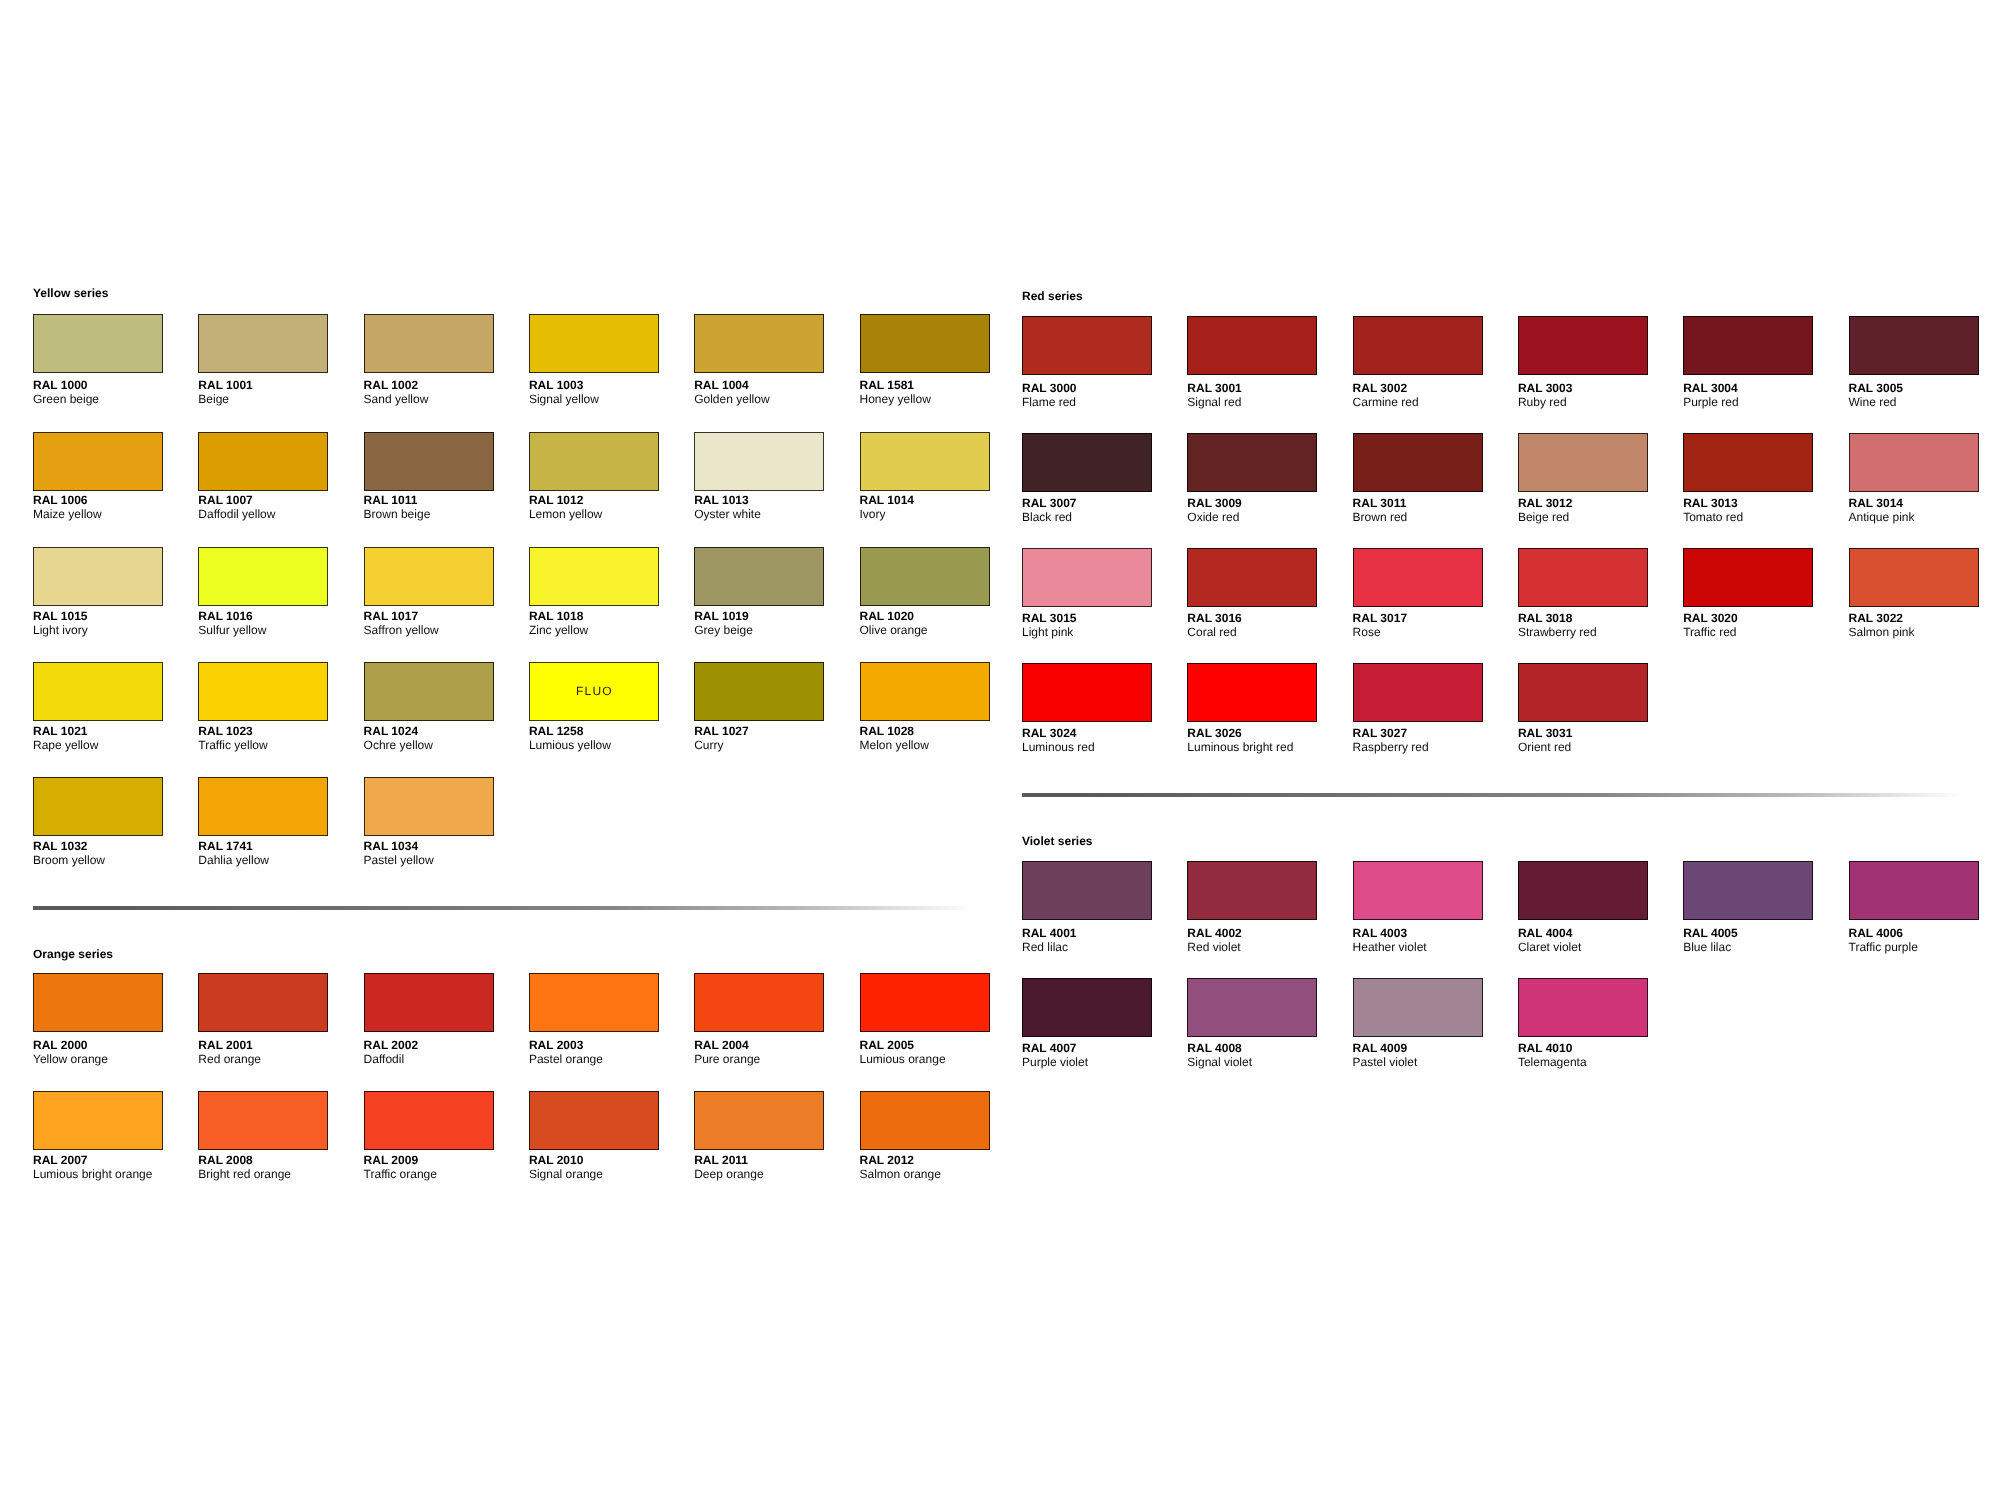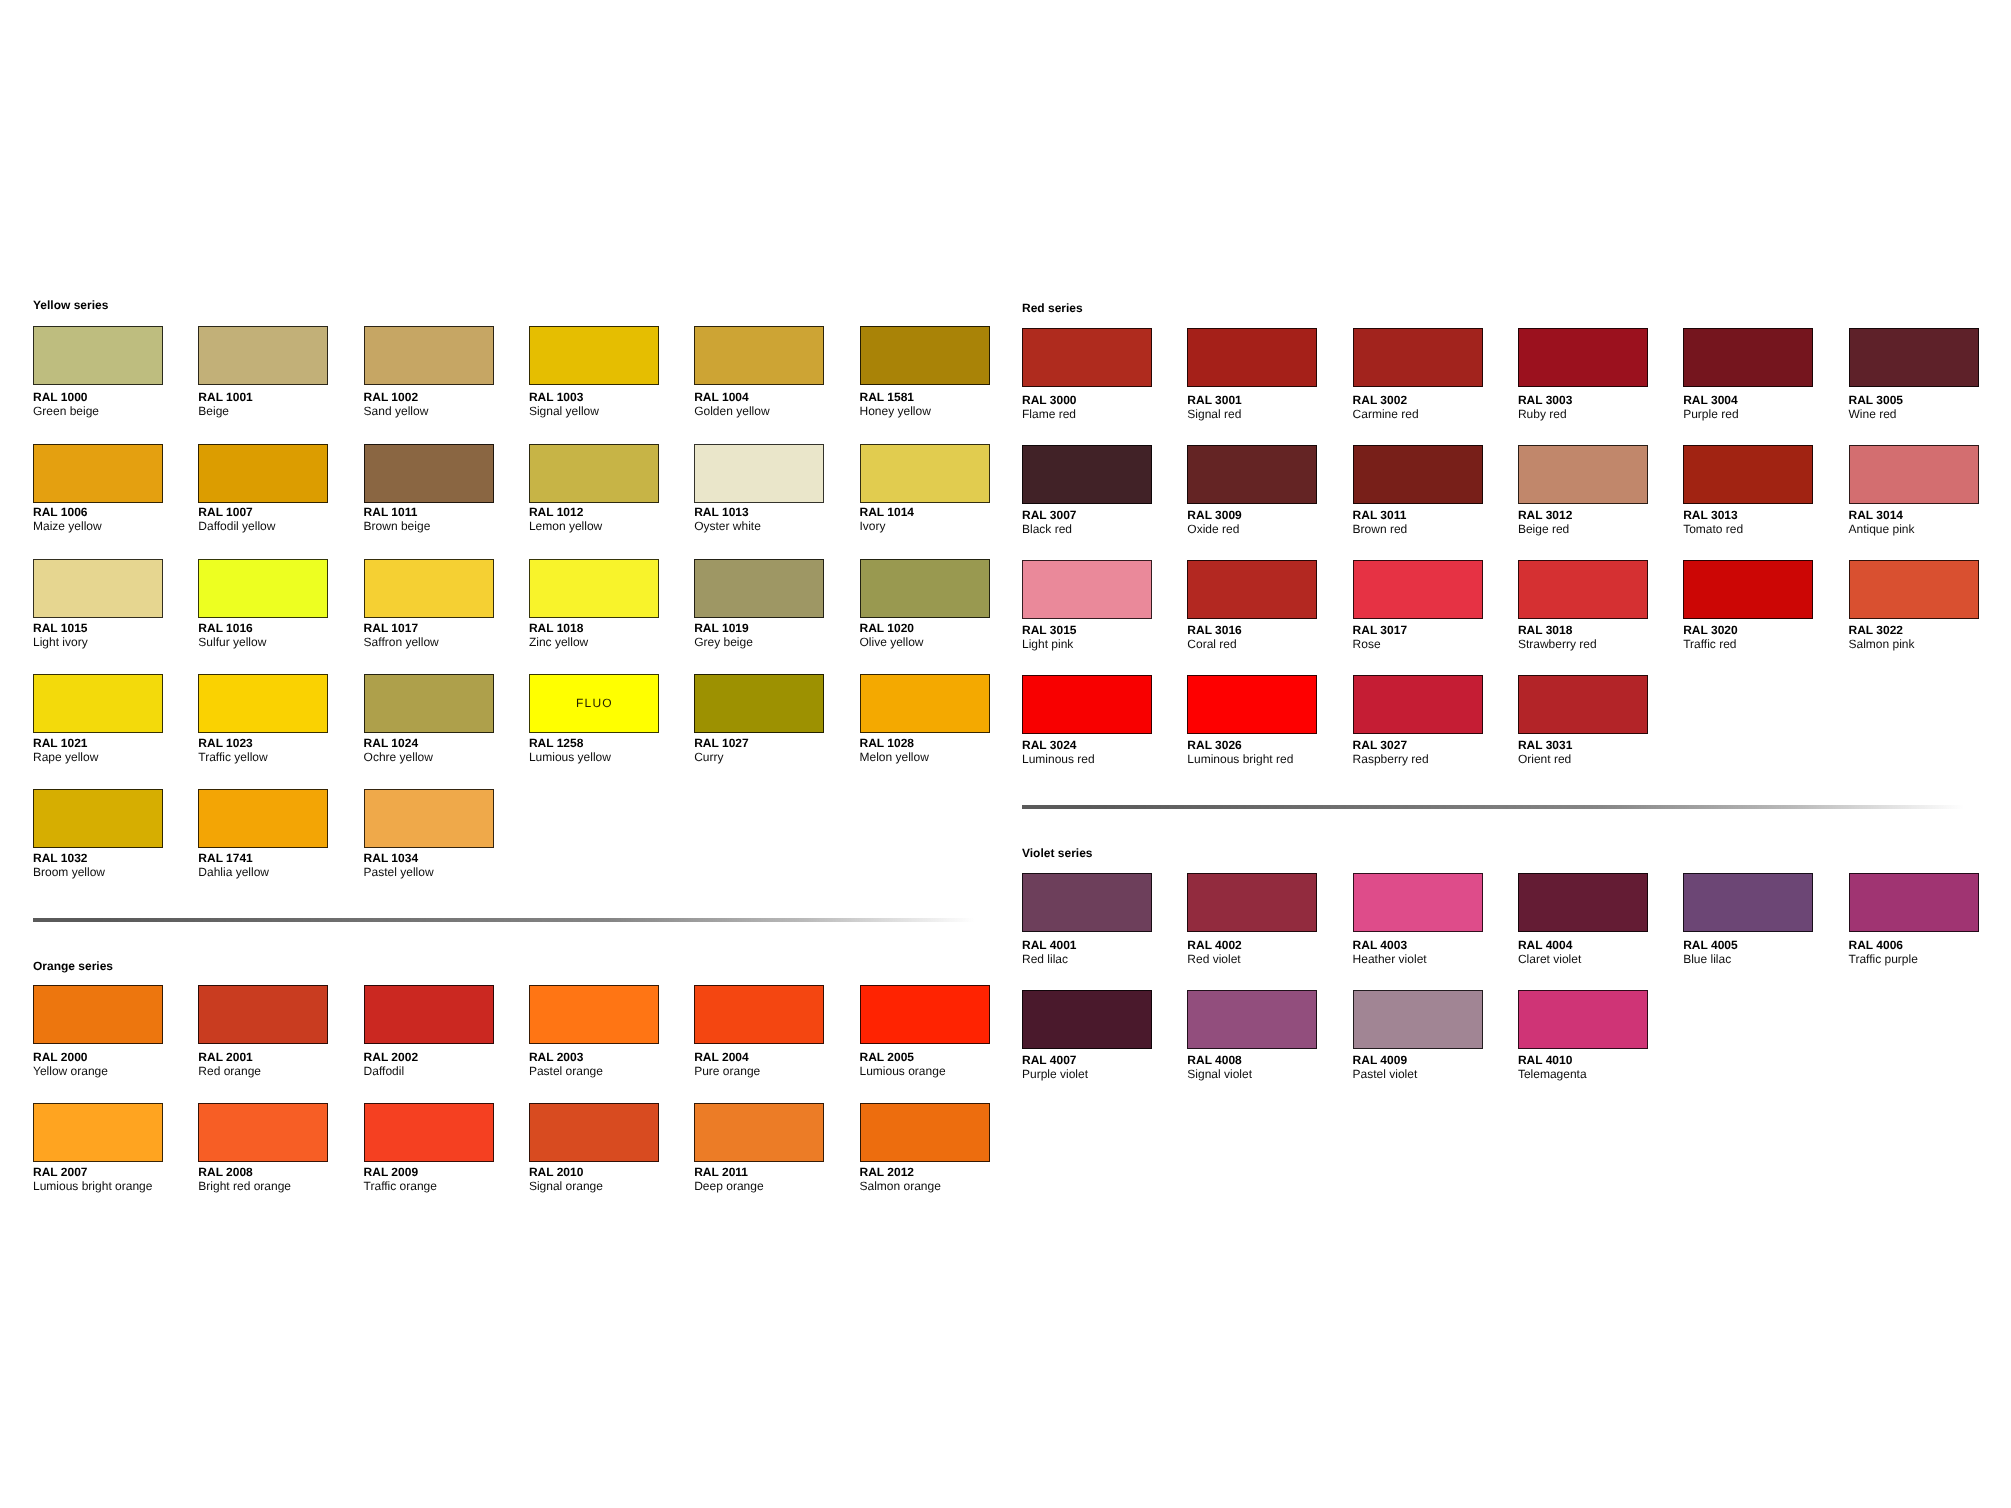--- a/index.html
+++ b/index.html
@@ -2,21 +2,21 @@
 <html><head>
 <meta charset="utf-8">
 <title>RAL colour chart</title>
 <style>
   html, body { margin: 0; padding: 0; background: #ffffff; }
   body {
     width: 2011px; height: 1508px; position: relative; overflow: hidden;
     font-family: "Liberation Sans", sans-serif;
     -webkit-font-smoothing: antialiased; text-rendering: geometricPrecision;
   }
-  .sheet { position: absolute; left: 0; top: 12px; width: 2011px; height: 1388px; transform: translateZ(0); }
+  .sheet { position: absolute; left: 0; top: 0; width: 2011px; height: 1388px; transform: translateZ(0); }
   .series { position: absolute; }
   .series-title { position: absolute; left: 0; top: -1px; font-size: 12px; font-weight: bold;
     color: #000000; line-height: 14px; white-space: nowrap; }
   .cell { position: absolute; width: 130px; }
   .chip { width: 130px; height: 59px; box-sizing: border-box;
     border: 1px solid rgba(0,0,0,0.78); position: relative; }
   .chip-note { position: absolute; left: 0; right: 0; top: 50%; transform: translateY(-50%);
     text-align: center; font-size: 12px; letter-spacing: 1.2px; text-indent: 1.2px; color: #231f00; }
   .cell-label { position: absolute; width: 170px; }
   .cell-code { position: absolute; left: 0; top: 0; font-size: 12px; font-weight: bold;
@@ -203,21 +203,21 @@
       <div class="cell-name">Grey beige</div>
     </div>
 
     <div class="cell" style="left: 859.5px; top: 546.6px;">
       <div class="chip" style="background-color: rgb(153, 153, 80);">
         
       </div>
     </div>
     <div class="cell-label" style="left: 859.5px; top: 608.7px;">
       <div class="cell-code">RAL 1020</div>
-      <div class="cell-name">Olive yellow</div>
+      <div class="cell-name">Olive orange</div>
     </div>
 
     <div class="cell" style="left: 33px; top: 661.5px;">
       <div class="chip" style="background-color: rgb(243, 218, 11);">
         
       </div>
     </div>
     <div class="cell-label" style="left: 33px; top: 724px;">
       <div class="cell-code">RAL 1021</div>
       <div class="cell-name">Rape yellow</div>

